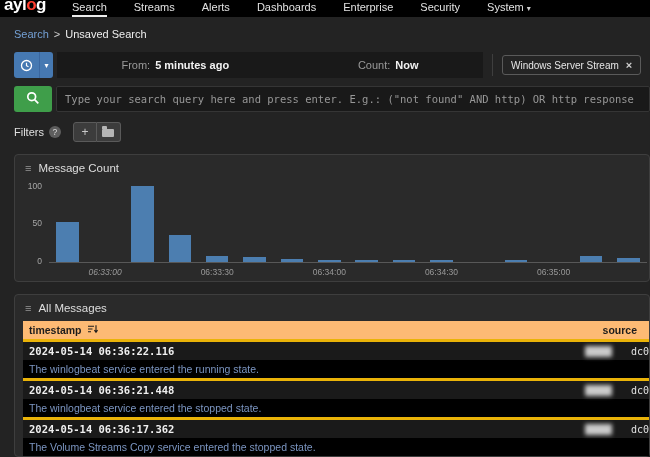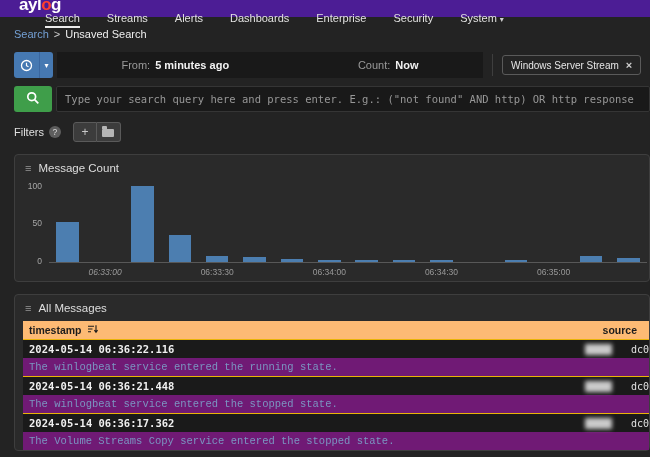--- a/index.html
+++ b/index.html
@@ -5,27 +5,26 @@
   * { box-sizing: border-box; margin: 0; padding: 0; }
   html,body { width: 650px; height: 457px; overflow: hidden; }
   body {
     background: #232323;
     color: #ddd;
     font-family: "Liberation Sans", sans-serif;
     position: relative;
   }
   
   .navbar {
-    background: #4c1d95;
+    background: #000000;
     height: 17px;
     display: flex;
     align-items: flex-start;
-    padding-left: 19px;
+    padding-left: 4px;
     overflow: visible;
-    flex-direction: column;
   }
   .logo {
     font-weight: bold;
     font-size: 17px;
     line-height: 13px;
     margin-top: -2px;
     letter-spacing: -0.5px;
     color: #fff;
     cursor: pointer;
   }
@@ -122,31 +121,31 @@
   .x-tick { position: absolute; top: 4px; transform: translateX(-50%); font-size: 8.5px; color: #999; white-space: nowrap; }
   
   .table-wrap { margin: 2px 0 0 8px; width: calc(100% - 8px); }
   .thead {
     display: flex; align-items: center; background: #fdba74; height: 18px;
     color: #1c1c1c; font-weight: bold; font-size: 10.5px; padding: 0 12px 0 6px;
   }
   .th-ts { display: flex; align-items: center; gap: 5px; cursor: pointer; }
   .thead .spacer { flex: 1; }
   .th-src { cursor: pointer; }
-  .msg-block { border-top: 1px solid #eab308; cursor: pointer; }
+  .msg-block { border-top: 3px solid #eab308; cursor: pointer; }
   .msg-top { display: flex; background: #1a1a1a; }
   .ts {
     flex: 1; font-family: "DejaVu Sans Mono", monospace; font-weight: bold;
     font-size: 10.5px; color: #f0f0f0; padding: 3px 6px; line-height: 12px;
   }
   .src { width: 64px; display: flex; align-items: center; gap: 3px; flex: none; }
   .blur-chip { width: 36px; height: 11px; background: #cbcbcb; border-radius: 1px; filter: blur(2px); }
   .srctext { font-family: "DejaVu Sans Mono", monospace; font-size: 10px; color: #e0e0e0; margin-left: 16px; }
   .msg-bottom {
-    background: #701a75; font-family: Liberation Mono, monospace;
+    background: #000000; font-family: Liberation Sans, sans-serif;
     font-size: 10.5px; color: #7b95c1; padding: 3px 6px; line-height: 12px; white-space: nowrap;
   }
 </style>
 </head>
 <body>
 
 <nav class="navbar">
   <div class="logo"><span>ayl</span><span class="accent">o</span><span>g</span></div>
   <ul class="nav-items">
     <li class="active">Search</li>

